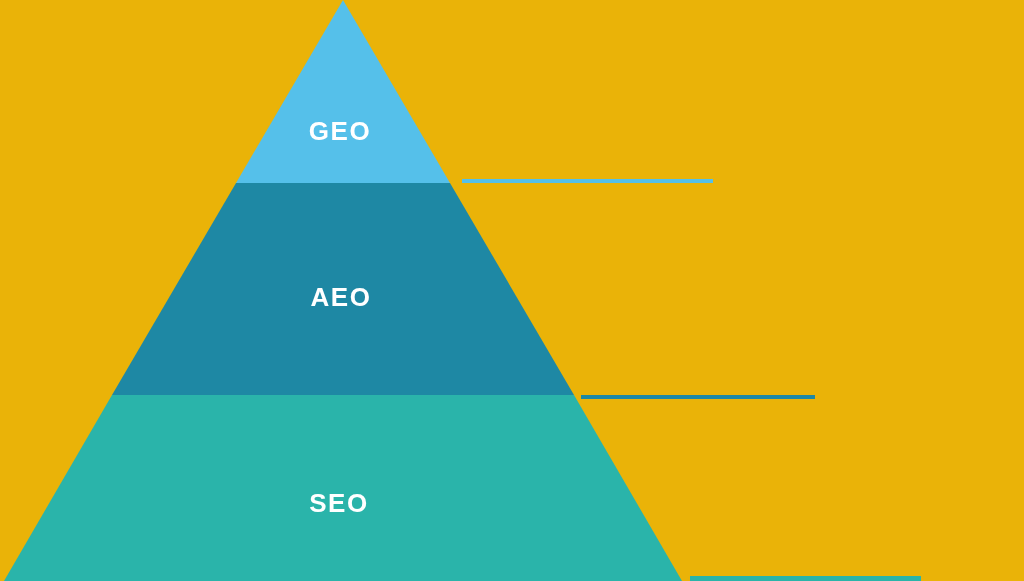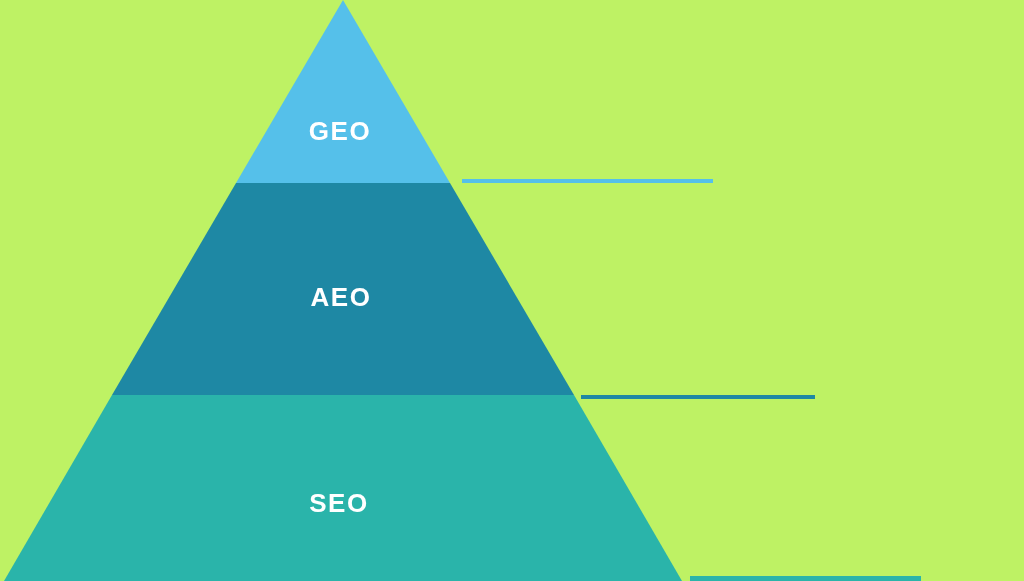--- a/index.html
+++ b/index.html
@@ -4,21 +4,21 @@
 <style>
   html, body {
     margin: 0;
     padding: 0;
     background: #000000;
   }
   .canvas {
     position: relative;
     width: 1024px;
     height: 581px;
-    background: #bef264;
+    background: #eab308;
     overflow: hidden;
     font-family: "Liberation Sans", sans-serif;
   }
   .canvas svg {
     display: block;
     width: 1024px;
     height: 581px;
   }
   .tier-label {
     font-family: "Liberation Sans", sans-serif;

